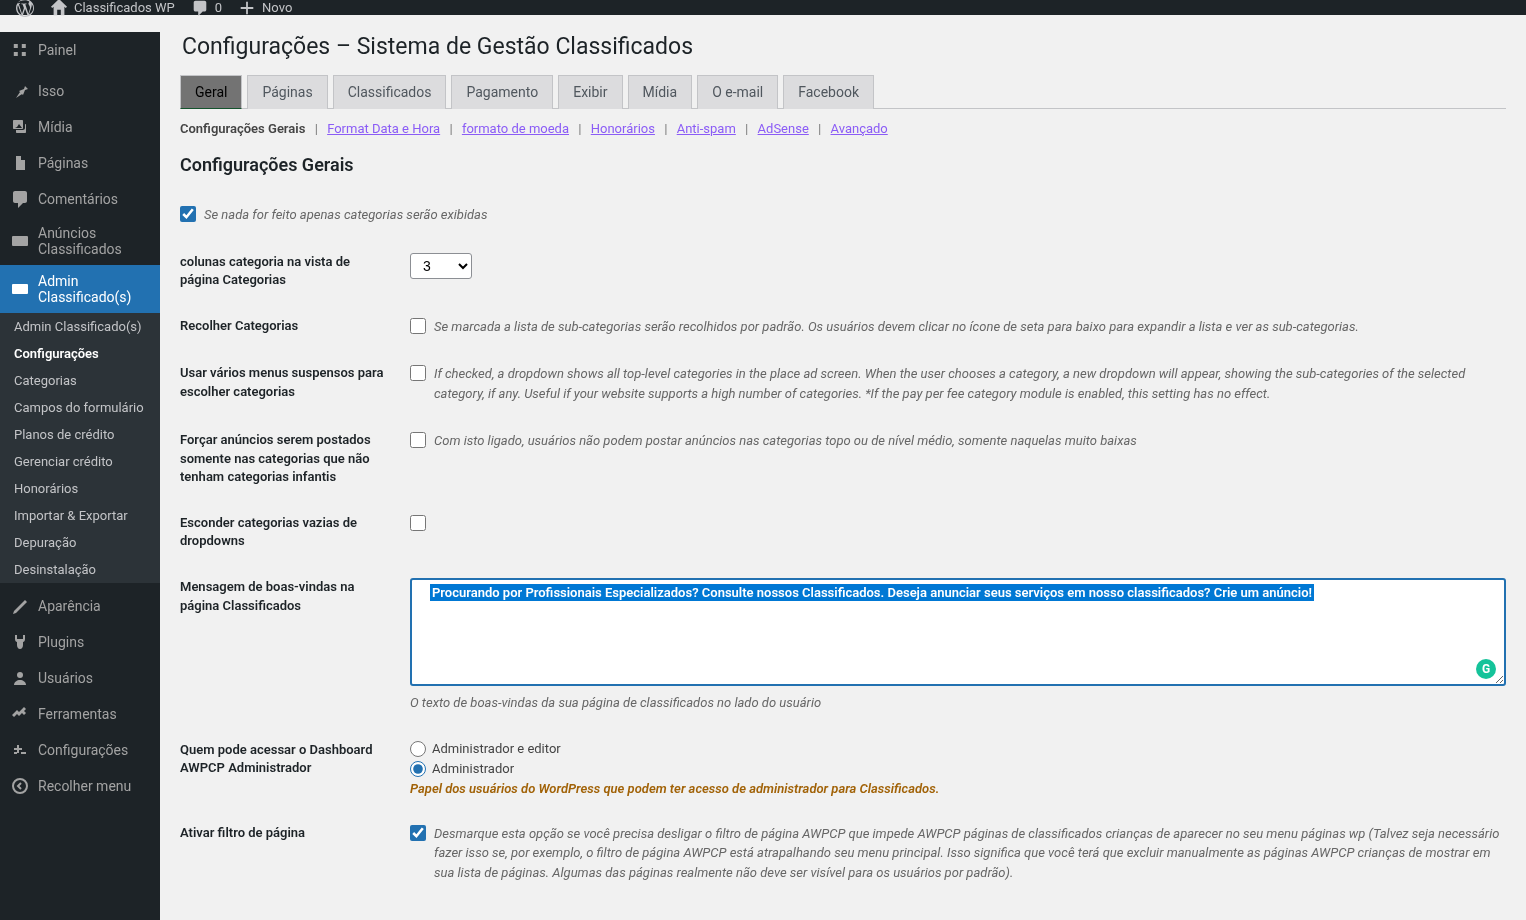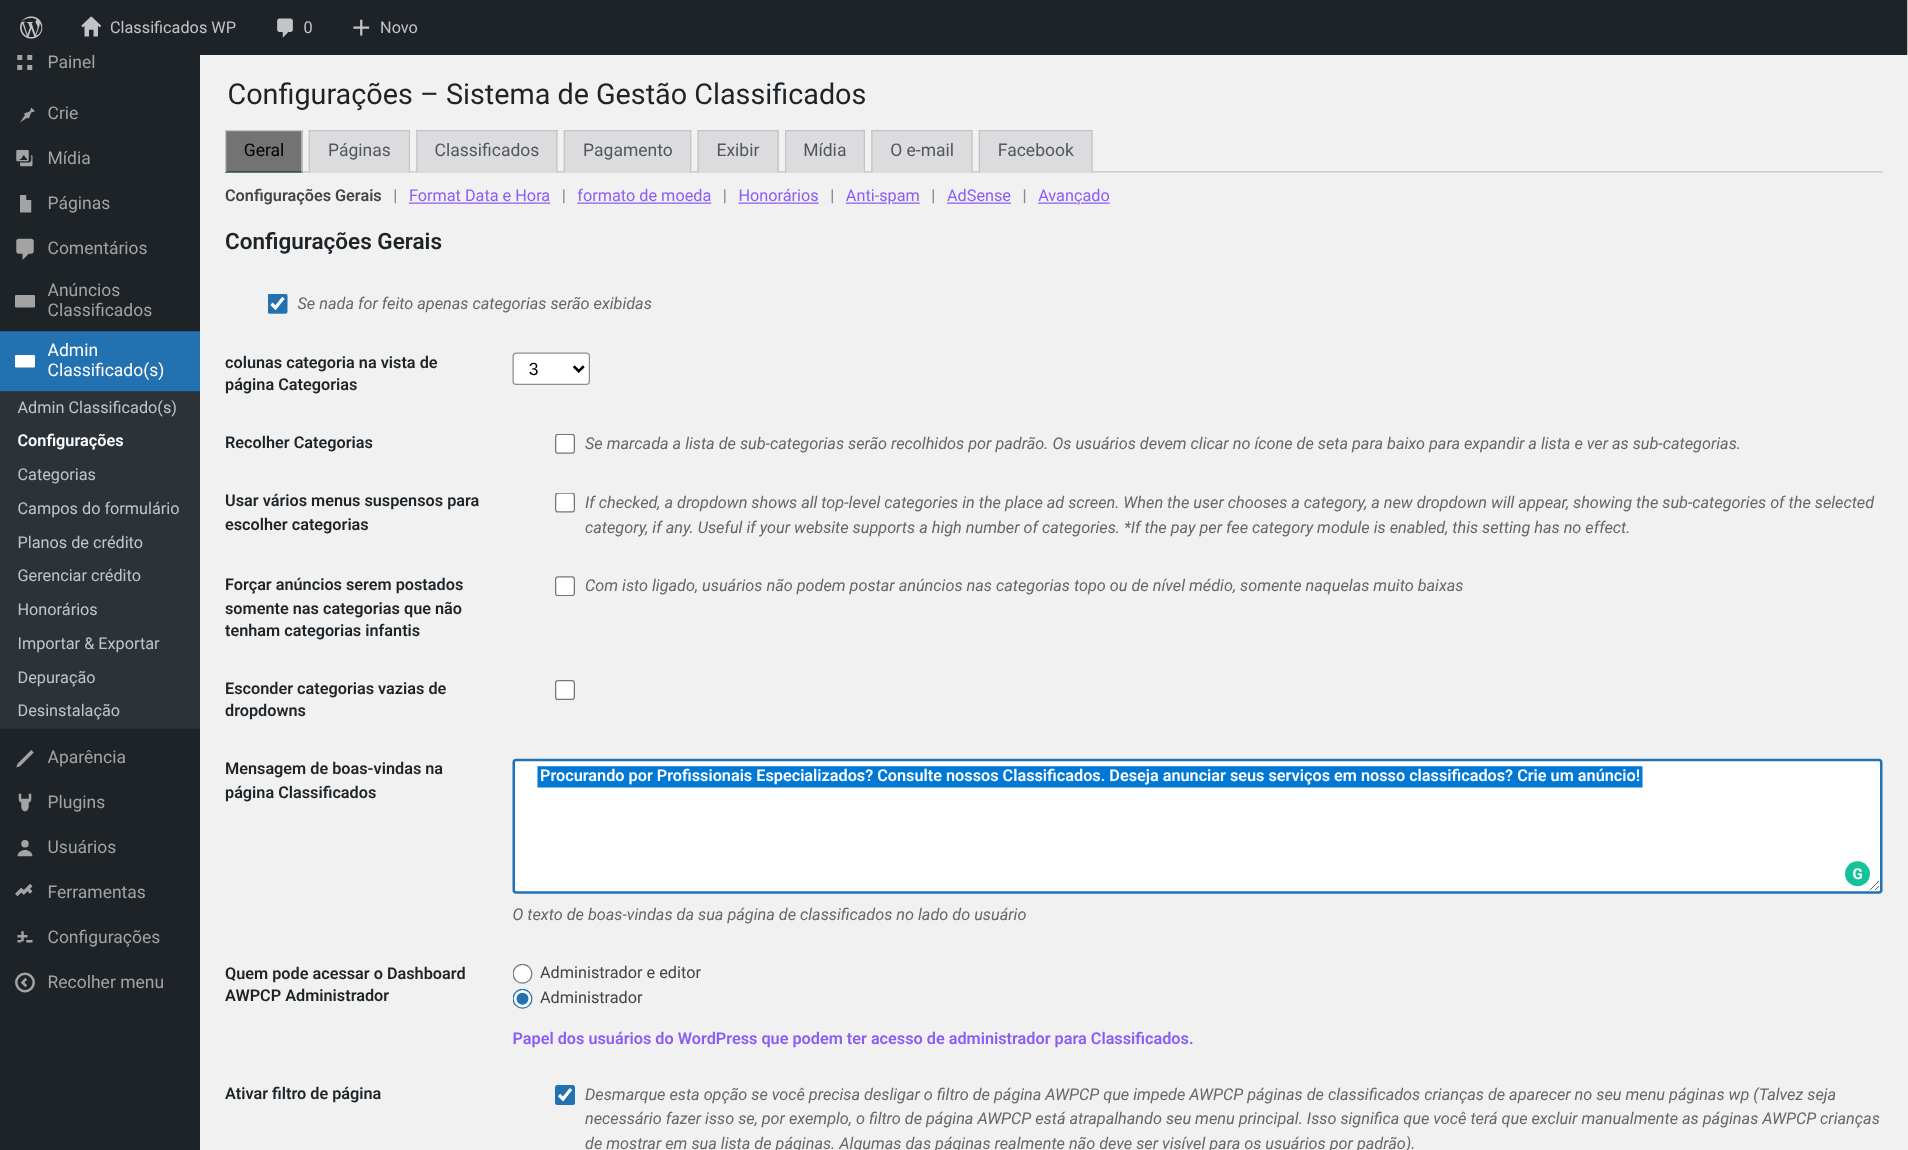--- a/index.html
+++ b/index.html
@@ -1,18 +1,18 @@
 <!DOCTYPE html>
 <html><head>
 <meta charset="utf-8">
 <style>
 * { margin: 0; padding: 0; box-sizing: border-box; }
 body { font-family: -apple-system, BlinkMacSystemFont, "Segoe UI", Roboto, sans-serif; font-size: 13px; color: #444; background: #f1f1f1; }
 
-.toolbar { background: #1d2327; color: #c3c4c7; height: 44px; display: flex; align-items: center; padding: 0 8px; font-size: 13px; gap: 14px; }
+.toolbar { background: #1d2327; color: #c3c4c7; height: 15px; display: flex; align-items: center; padding: 0 8px; font-size: 13px; }
 .toolbar-item { display: flex; align-items: center; gap: 6px; padding: 0 8px; cursor: pointer; height: 32px; }
 .tb-icon { width: 18px; height: 18px; display: inline-flex; align-items: center; justify-content: center; fill: currentColor; }
 
 .admin-sidebar { position: fixed; left: 0; top: 32px; bottom: 0; width: 160px; background: #1d2327; color: #c3c4c7; overflow-y: auto; font-size: 14px; }
 .admin-sidebar .menu-item { display: flex; align-items: center; gap: 8px; padding: 8px 10px; cursor: pointer; color: #a3a3a3; }
 .admin-sidebar .menu-item.current { background: #2271b1; color: #fff; position: relative; }
 .admin-sidebar .menu-item.current::after { content: ''; position: absolute; right: -8px; top: 50%; transform: translateY(-50%); border: 8px solid transparent; border-right-color: #f1f1f1; }
 .admin-sidebar .menu-sep { height: 5px; }
 .admin-sidebar .submenu { background: #2c3338; }
 .admin-sidebar .submenu-item { padding: 6px 12px 6px 14px; cursor: pointer; color: #c3c4c7; font-size: 13px; }
@@ -29,24 +29,24 @@
 .subsub { margin: 8px 0 18px 0; font-size: 13px; }
 .subsub span { font-weight: 600; }
 .subsub a { color: #8b5cf6; text-decoration: underline; cursor: pointer; text-align: center; }
 .subsub .sep { margin: 0 6px; color: #888; }
 
 .section-title { font-size: 18px; font-weight: 600; margin: 16px 0 16px 0; color: #1d2327; }
 
 .form-row { display: flex; align-items: flex-start; padding: 14px 0; }
 .form-label { width: 230px; font-weight: 600; font-size: 13px; padding-right: 20px; line-height: 1.4; color: #1d2327; flex-shrink: 0; }
 .form-control { flex: 1; }
-.form-control label { display: flex; align-items: flex-start; gap: 8px; margin-left: 34px; }
+.form-control label { display: flex; align-items: flex-start; gap: 8px; }
 .checkbox-desc { font-style: italic; color: #666; font-size: 13px; line-height: 1.5; }
 .desc-normal { font-style: italic; color: #666; font-size: 13px; line-height: 1.5; margin-top: 4px; }
-.desc-bold { font-weight: 600; color: #8b5cf6; font-size: 13px; margin-top: 17px; }
+.desc-bold { font-weight: 600; font-style: italic; color: #a16207; font-size: 13px; margin-top: 4px; }
 
 input[type=checkbox] { width: 16px; height: 16px; cursor: pointer; margin-top: 1px; flex-shrink: 0; accent-color: #2271b1; }
 input[type=radio] { width: 16px; height: 16px; cursor: pointer; margin-right: 6px; accent-color: #2271b1; }
 select { padding: 3px 24px 3px 8px; border: 1px solid #8c8f94; border-radius: 3px; background: #fff; font-size: 14px; cursor: pointer; }
 textarea { width: 100%; min-height: 108px; border: 2px solid #2271b1; border-radius: 3px; padding: 6px 8px; font-size: 13px; font-family: inherit; resize: both; outline: none; position: relative; }
 .ta-wrap { position: relative; }
 .ta-wrap .g-badge { position: absolute; right: 10px; bottom: 10px; width: 20px; height: 20px; border-radius: 50%; background: #15c39a; color: #fff; display: flex; align-items: center; justify-content: center; font-weight: 700; font-size: 12px; }
 .highlighted-text { display: inline-block; background: #0078d4; color: #fff; padding: 1px 2px; font-weight: 600; }
 .radio-row { display: flex; align-items: center; margin-bottom: 4px; }
 </style>
@@ -96,21 +96,21 @@
       </span>
     <span>Painel</span>
   </div>
   <div class="menu-sep"></div>
   <div class="menu-item">
     <span class="menu-icon">
         <svg viewBox="0 0 20 20">
           <path d="M12 2l6 6-3 1-2 5-3-3-4 6 6-4-3-3 5-2 1-3-3-3z"></path>
         </svg>
       </span>
-    <span>Crie</span>
+    <span>Isso</span>
   </div>
   <div class="menu-item">
     <span class="menu-icon">
         <svg viewBox="0 0 20 20">
           <path d="M13 11V4c0-.6-.4-1-1-1H4c-.6 0-1 .4-1 1v7c0 .6.4 1 1 1h8c.6 0 1-.4 1-1zm-6-1l2-3 3 4H5l2-1zM16 8v7c0 .6-.4 1-1 1H7c-.6 0-1-.4-1-1v-2h7c1.1 0 2-.9 2-2V7c.6 0 1 .4 1 1z"></path>
         </svg>
       </span>
     <span>Mídia</span>
   </div>
   <div class="menu-item">

